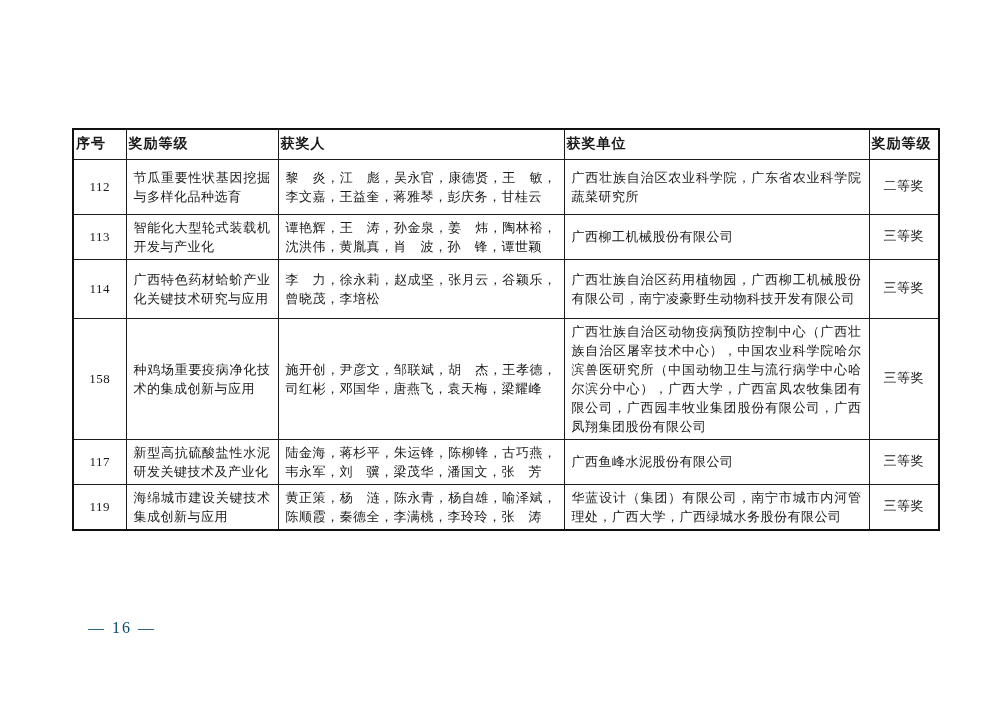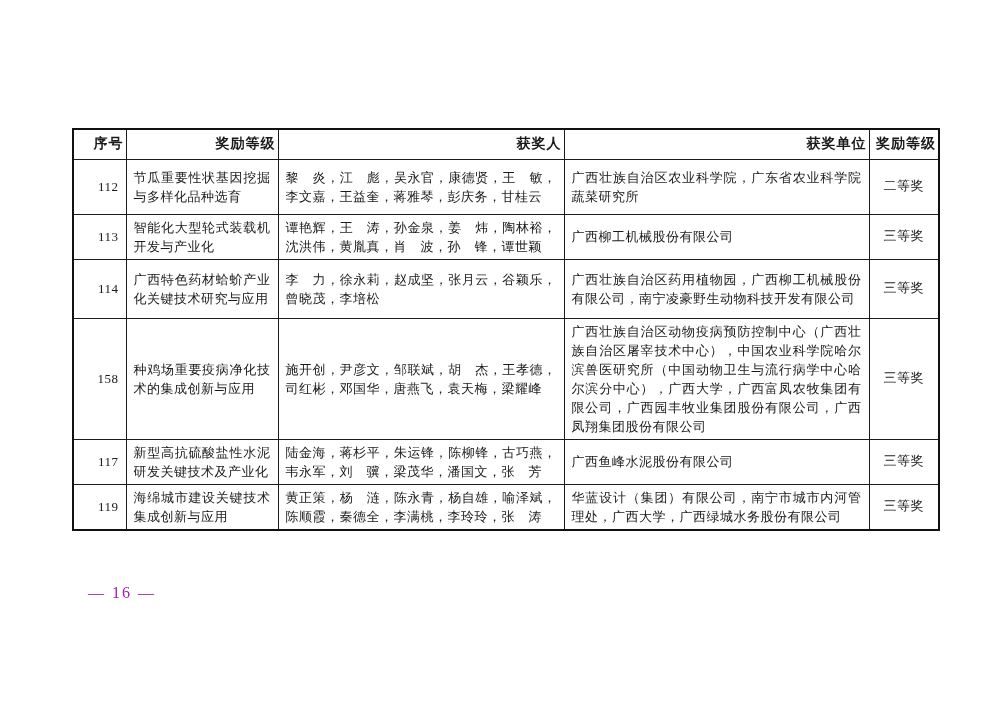--- a/index.html
+++ b/index.html
@@ -22,52 +22,52 @@
     border-collapse: collapse;
     table-layout: fixed;
   }
   table.awards, table.awards th, table.awards td {
     border: 1px solid #1c1c1c;
   }
   table.awards { border: 2px solid #111; }
   table.awards th {
     font-size: 14px;
     font-weight: bold;
-    text-align: right;
+    text-align: left;
     height: 30px;
     letter-spacing: 1px;
     padding: 2px 2px;
   }
   table.awards td {
     font-size: 13px;
     line-height: 19px;
     vertical-align: middle;
     padding: 3px 7px;
     letter-spacing: 0.5px;
   }
-  td.c-no    { text-align: right; padding: 3px 2px; font-size: 13.5px; }
+  td.c-no    { text-align: center; padding: 3px 2px; font-size: 13.5px; }
   td.c-name  { text-align: justify; padding: 3px 6px; }
   td.c-win   { text-align: justify; }
   td.c-unit  { text-align: justify; }
   td.c-level { text-align: center; padding: 3px 2px; font-family: Liberation Mono, monospace; }
   
   tbody tr:nth-child(1) { height: 55px; }
   tbody tr:nth-child(2) { height: 41px; }
   tbody tr:nth-child(3) { height: 59px; }
   tbody tr:nth-child(4) { height: 113px; }
   tbody tr:nth-child(5) { height: 45px; }
   tbody tr:nth-child(6) { height: 37px; }
   tbody tr:nth-child(7) { height: 38px; }
   tbody tr:nth-child(8) { height: 62px; padding-left: 9px; }
   .page-number {
     position: absolute;
-    left: 88px; top: 584px;
+    left: 88px; top: 619px;
     font-size: 16px;
     letter-spacing: 2px;
-    color: #a21caf;
+    color: #0c4a6e;
   }
 </style>
 </head>
 <body>
 
 <div class="page">
 
   <table class="awards">
     <colgroup>
       <col style="width:53px">

